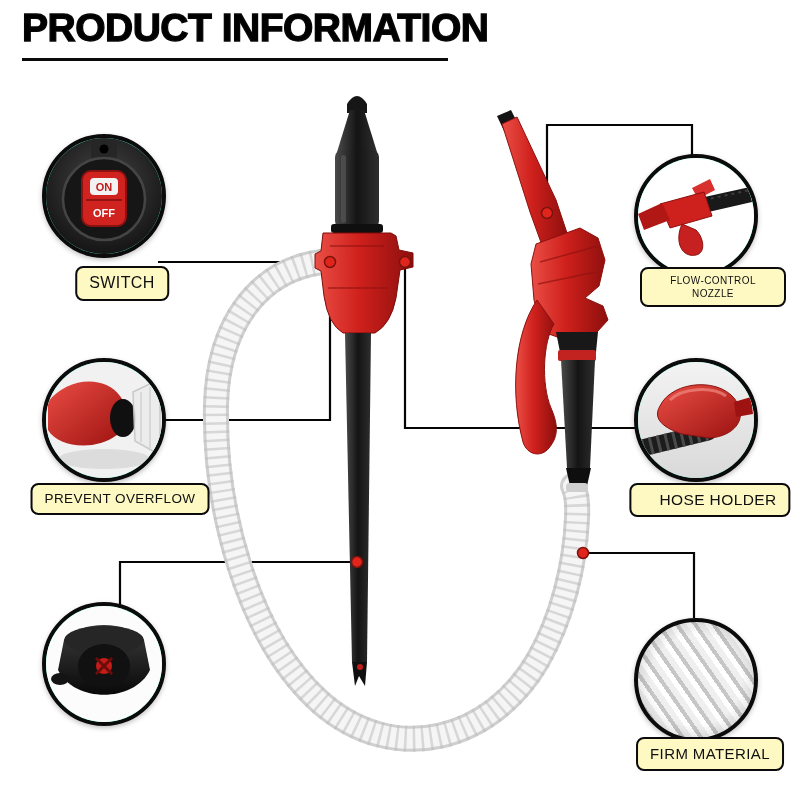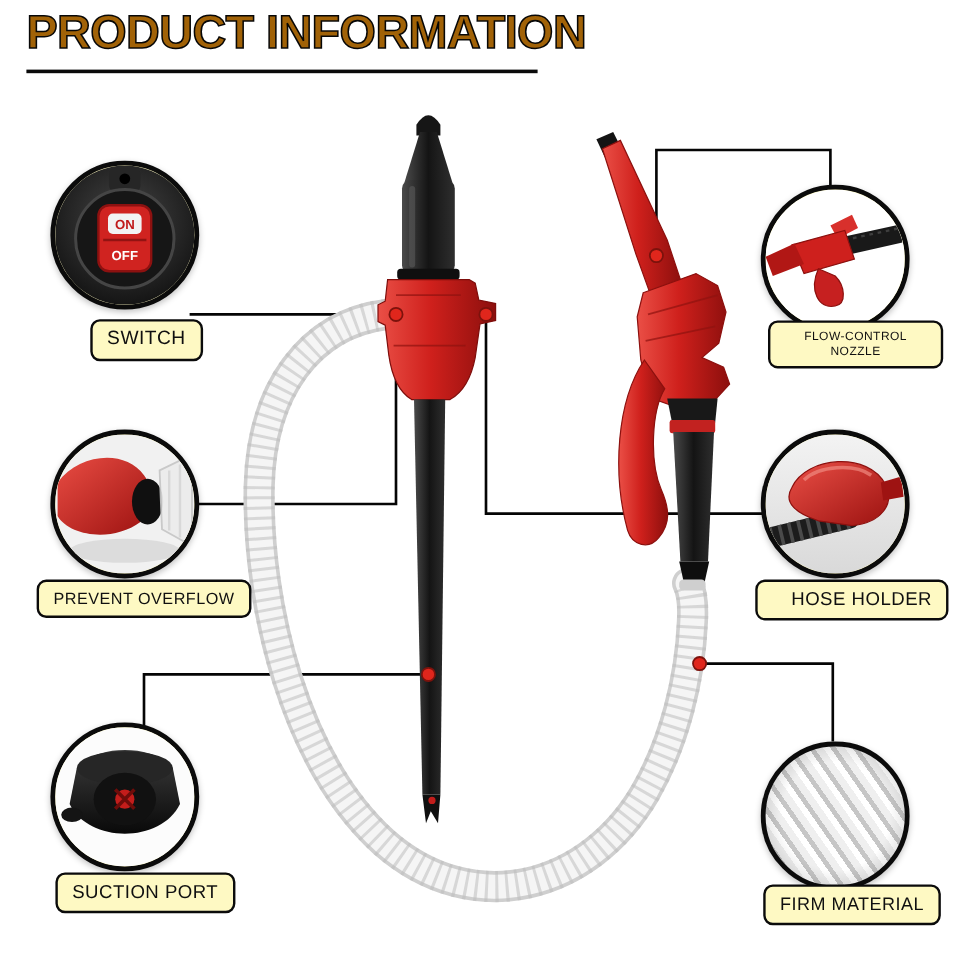--- a/index.html
+++ b/index.html
@@ -2,34 +2,34 @@
 <html><head>
 <meta charset="utf-8">
 <style>
   html,body{margin:0;padding:0;background:#fff;}
   #stage{
     position:relative;width:800px;height:800px;background:#ffffff;overflow:hidden;
     font-family:"Liberation Sans","DejaVu Sans",sans-serif;color:#0c0c0c;
   }
   #title{
     position:absolute;left:22px;top:6px;margin:0;
-    font-size:39px;font-weight:bold;letter-spacing:-0.5px;color:#a16207;
+    font-size:39px;font-weight:bold;letter-spacing:-0.5px;color:#000000;
     -webkit-text-stroke:1.3px #070707;white-space:nowrap;
   }
   #title-underline{
     position:absolute;left:22px;top:58px;width:426px;height:3px;background:#0a0a0a;
   }
   svg.layer{position:absolute;left:0;top:0;}
   #connectors{z-index:1;}
   #product{z-index:2;}
   #dots{z-index:3;}
   .conn{stroke:#050505;stroke-width:2.2;fill:none;}
   .photo{
     position:absolute;width:116px;height:116px;border:4px solid #0b0b0b;border-radius:50%;
-    overflow:hidden;background:#fef9c3;z-index:4;box-shadow:0 2px 5px rgba(0,0,0,.25);
+    overflow:hidden;background:#5eead4;z-index:4;box-shadow:0 2px 5px rgba(0,0,0,.25);
   }
   .photo svg{display:block;width:116px;height:116px;}
   .label-box{
     position:absolute;transform:translateX(-50%);z-index:5;
     background:#fef9c3;border:2.5px solid #0b0b0b;border-radius:8px;
     padding:5px 12px;text-align:center;white-space:nowrap;
     font-size:15px;letter-spacing:.4px;color:#101010;line-height:1.3;
   }
   .label-box.wrap{white-space:normal;width:126px;padding:5px 8px;}
   #photo-firm-material{
@@ -199,18 +199,17 @@
       <path d="M22 44 C 34 18 86 14 100 42 C 108 58 96 74 72 76 L 44 72 C 26 66 14 57 22 44 Z" fill="url(#hhRed)" stroke="#8c100e"></path>
       <path d="M96 40 L113 35 L115 52 L98 55 Z" fill="#9e1312"></path>
       <path d="M32 38 C 44 26 74 24 88 34" stroke="#f08a80" stroke-width="3" fill="none" opacity="0.7"></path>
     </svg>
   </div>
 
   <div class="photo" id="photo-firm-material" style="left:634px;top:618px;"></div>
 
   <div class="label-box" style="left:122px;top:266px;font-size:16px;">SWITCH</div>
   <div class="label-box" style="left:120px;top:483px;font-size:13.5px;">PREVENT OVERFLOW</div>
-  <div class="label-box" style="left:121px;top:727px;font-size:15.5px;">SUCTION PORT</div>
   <div class="label-box wrap" style="left:713px;top:267px;font-size:10px;">FLOW-CONTROL NOZZLE</div>
   <div class="label-box" style="left:710px;top:483px;font-size:15.5px;padding-left:28px;">HOSE HOLDER</div>
   <div class="label-box" style="left:710px;top:737px;font-size:15px;">FIRM MATERIAL</div>
 
 </div>
 
 </body></html>

